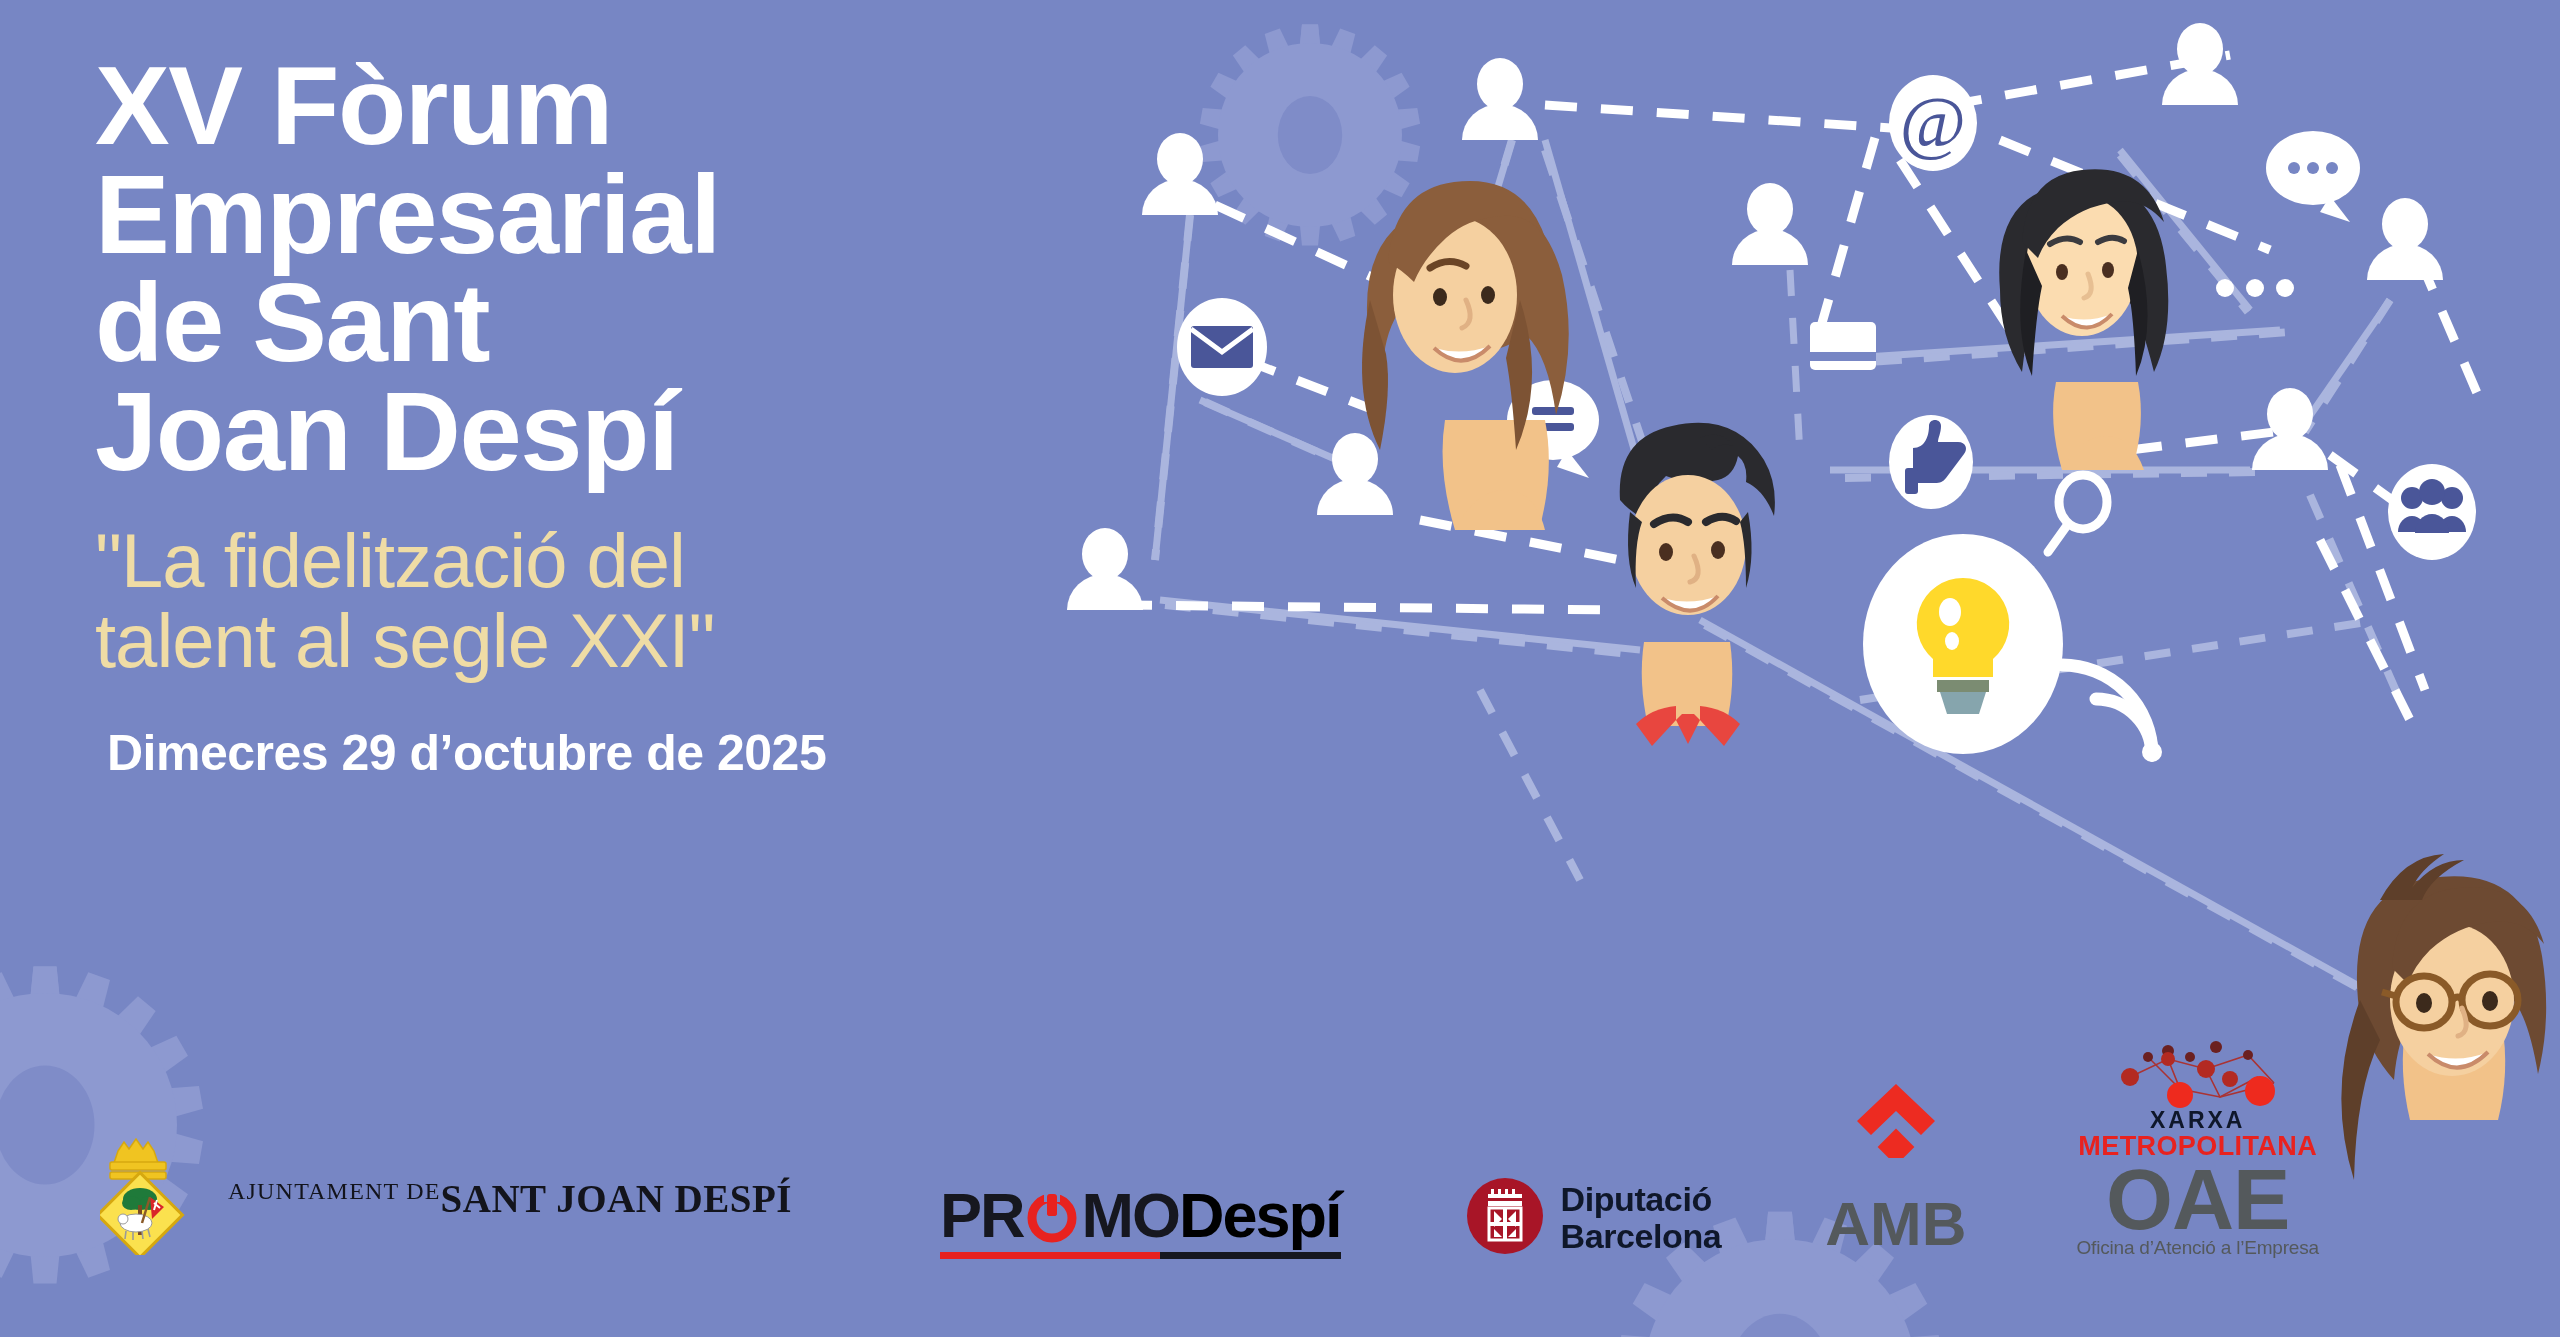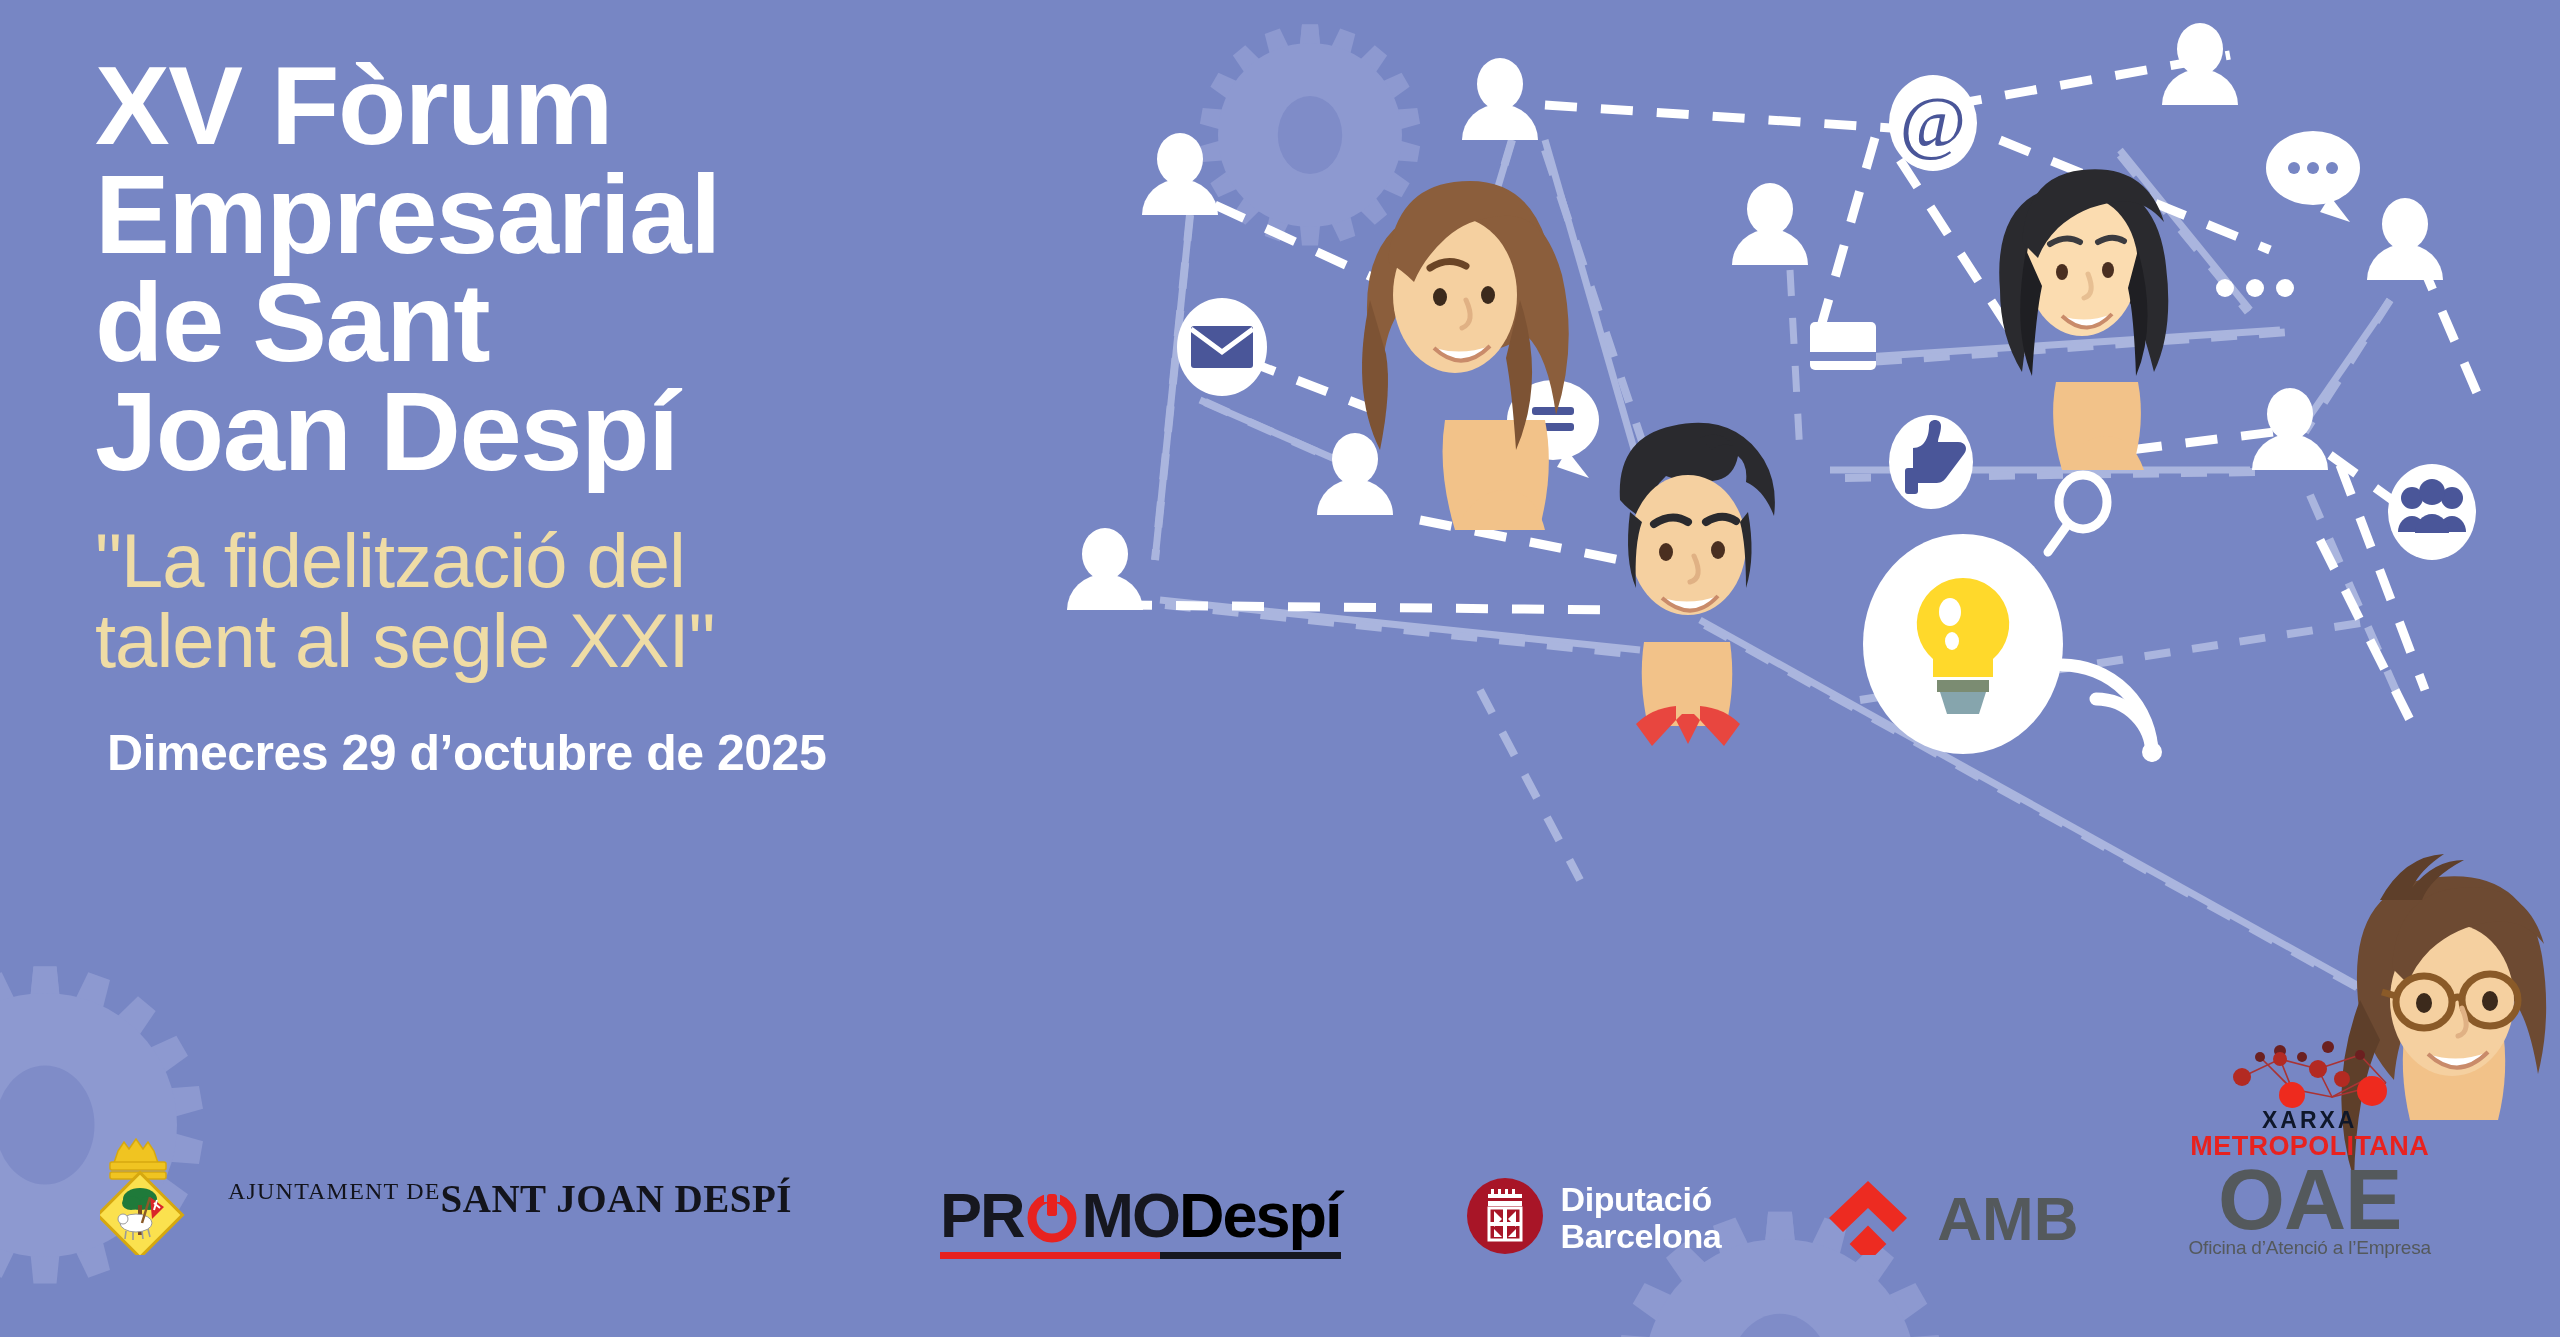--- a/index.html
+++ b/index.html
@@ -75,24 +75,24 @@
   .promo-dark{color:#16171f;}
   .promo-red{color:#000000;}
   .promo-rules{display:flex;width:100%;height:7px;margin-top:5px;}
   .promo-rule-red{background:#e8221f;flex:0 0 55%;}
   .promo-rule-dark{background:#16171f;flex:1;}
   .power-o{position:relative;width:54px;height:54px;margin:0 2px;}
 
   
   .dipu{margin-left:125px;gap:17px;}
   .dipu-text{display:flex;flex-direction:column;line-height:1.08;
-    font-size:34px;font-weight:bold;color:#ffffff;letter-spacing:-0.4px;}
-
-  
-  .amb{margin-left:104px;gap:26px;}
+    font-size:34px;font-weight:bold;color:#0f172a;letter-spacing:-0.4px;}
+
+  
+  .amb{margin-left:104px;gap:26px;flex-direction:column;}
   .amb-text{font-size:62px;font-weight:bold;color:#54595c;letter-spacing:0px;}
 
   
   .oae{margin-left:110px;flex-direction:column;align-items:center;position:relative;}
   .oae-net{margin-bottom:-12px;}
   .oae-xarxa{font-size:23px;font-weight:bold;color:#0f172a;letter-spacing:3px;line-height:1;text-align:center;}
   .oae-metro{font-size:27px;font-weight:bold;color:#e8221f;letter-spacing:0.4px;line-height:1.1;}
   .oae-big{font-size:86px;font-weight:bold;color:#54595c;letter-spacing:-1px;line-height:0.95;margin-top:-2px;}
   .oae-tag{font-size:19px;color:#54595c;letter-spacing:-0.2px;margin-top:-4px;text-align:center;}
 </style>

